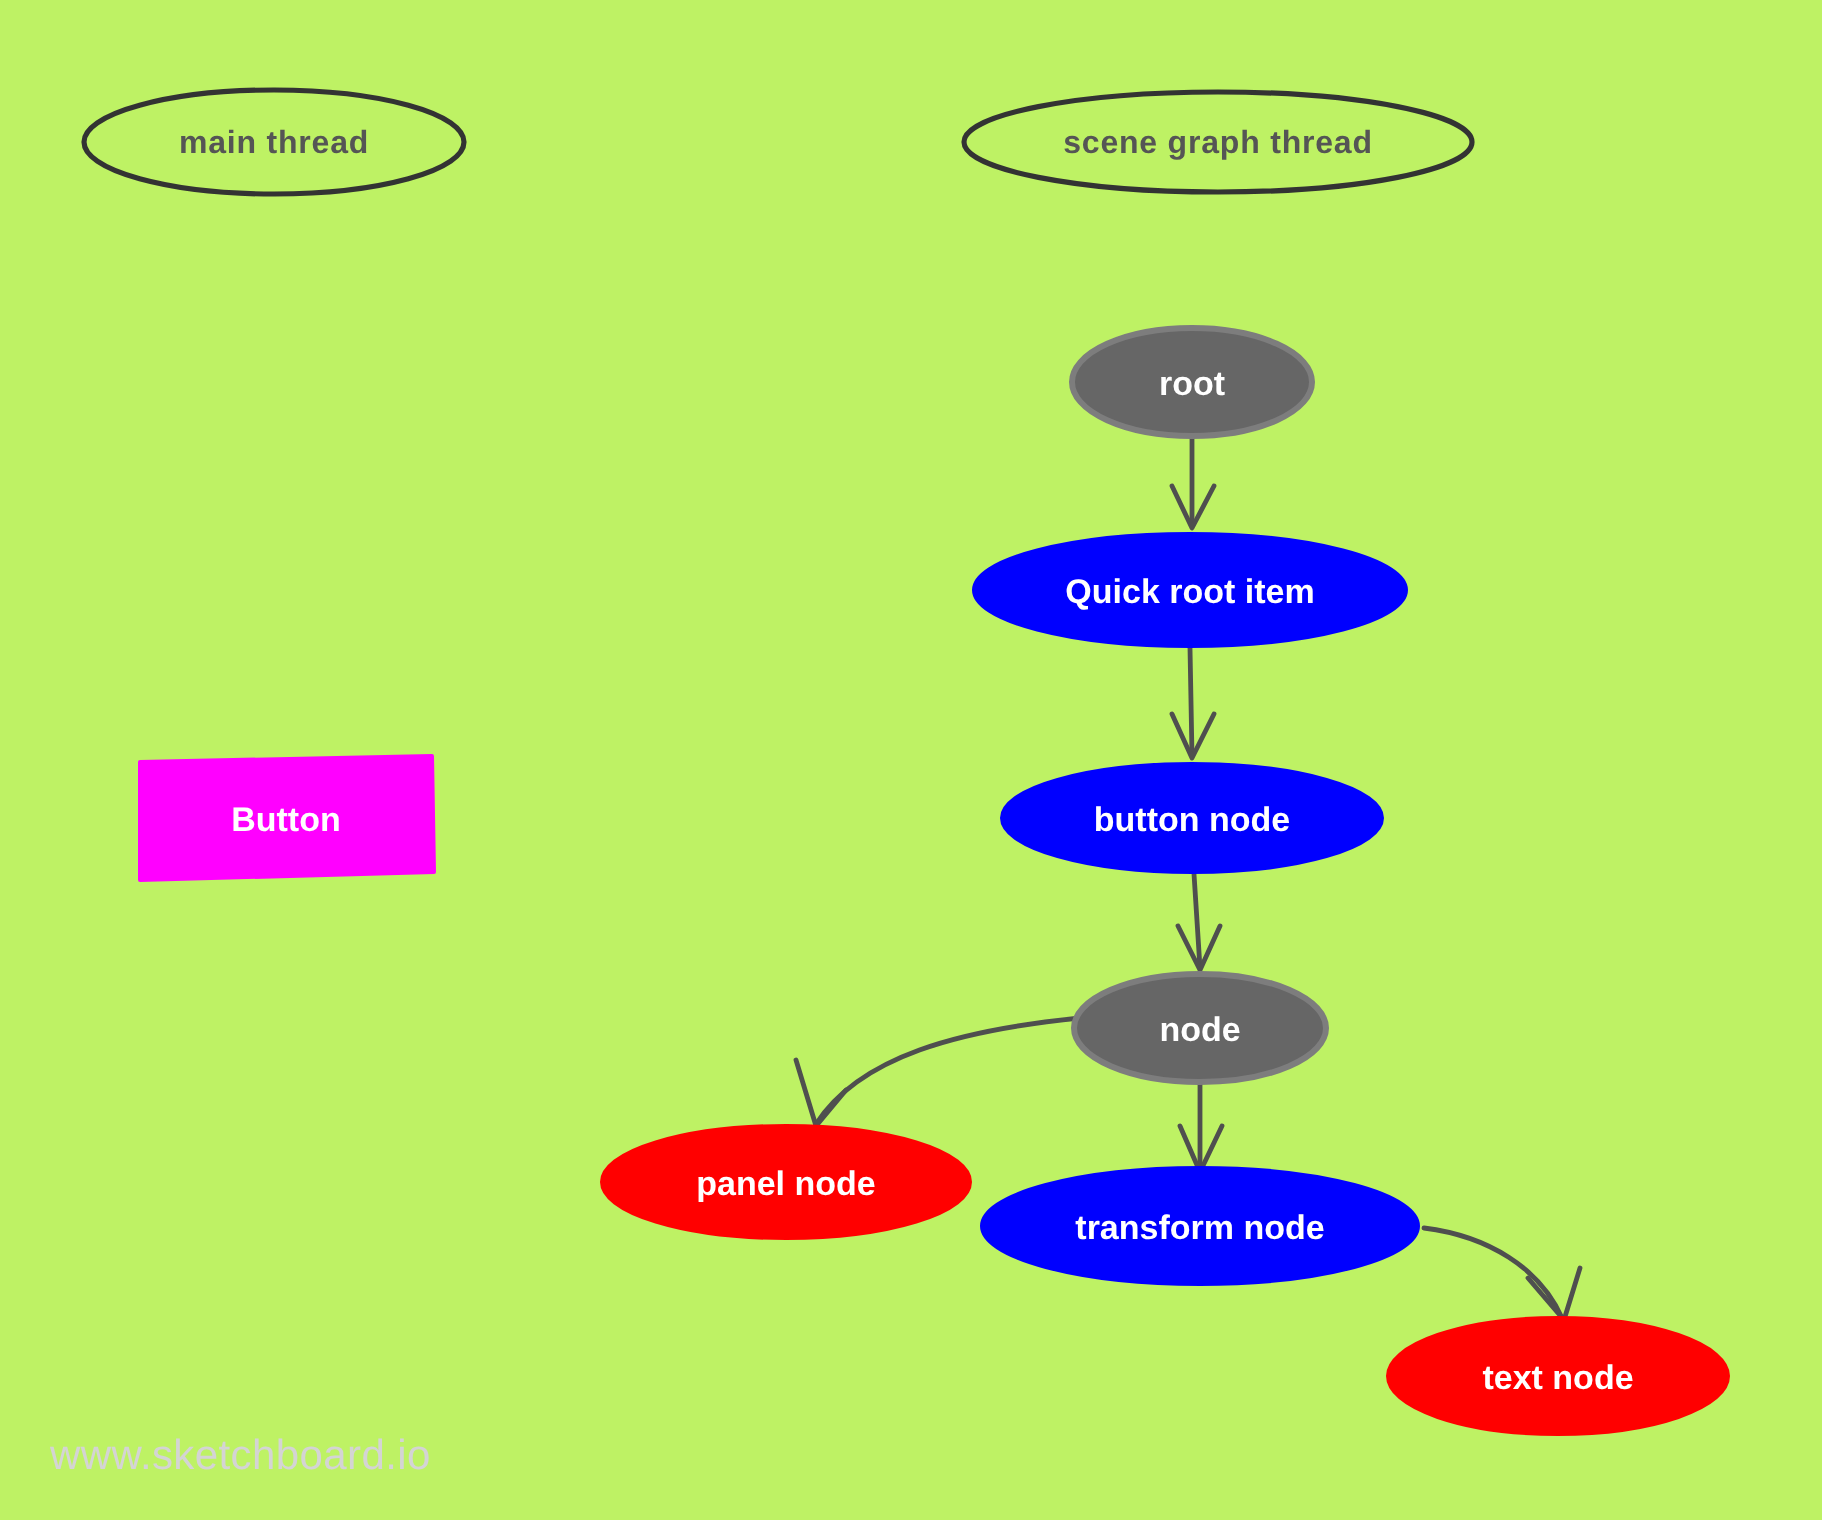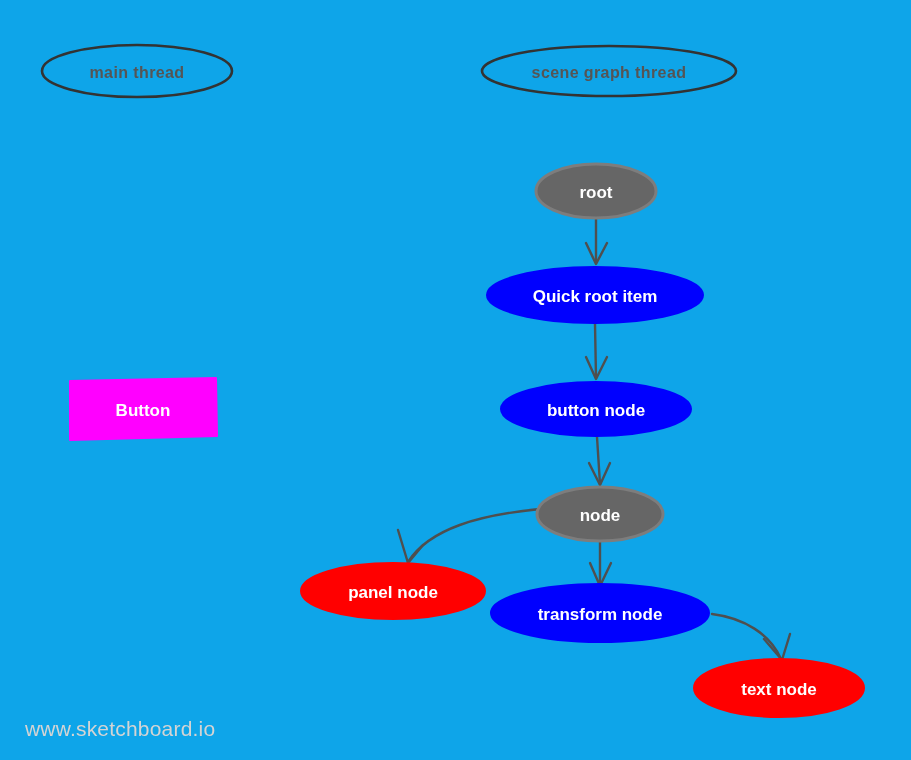--- a/index.html
+++ b/index.html
@@ -8,21 +8,21 @@
     padding: 0;
     background: #000000;
   }
   body {
     font-family: "Liberation Sans", sans-serif;
   }
   #canvas {
     position: relative;
     width: 911px;
     height: 760px;
-    background: #0ea5e9;
+    background: #bef264;
     overflow: hidden;
   }
   #diagram-svg {
     position: absolute;
     left: 0;
     top: 0;
     width: 911px;
     height: 760px;
   }
   .node-label {

